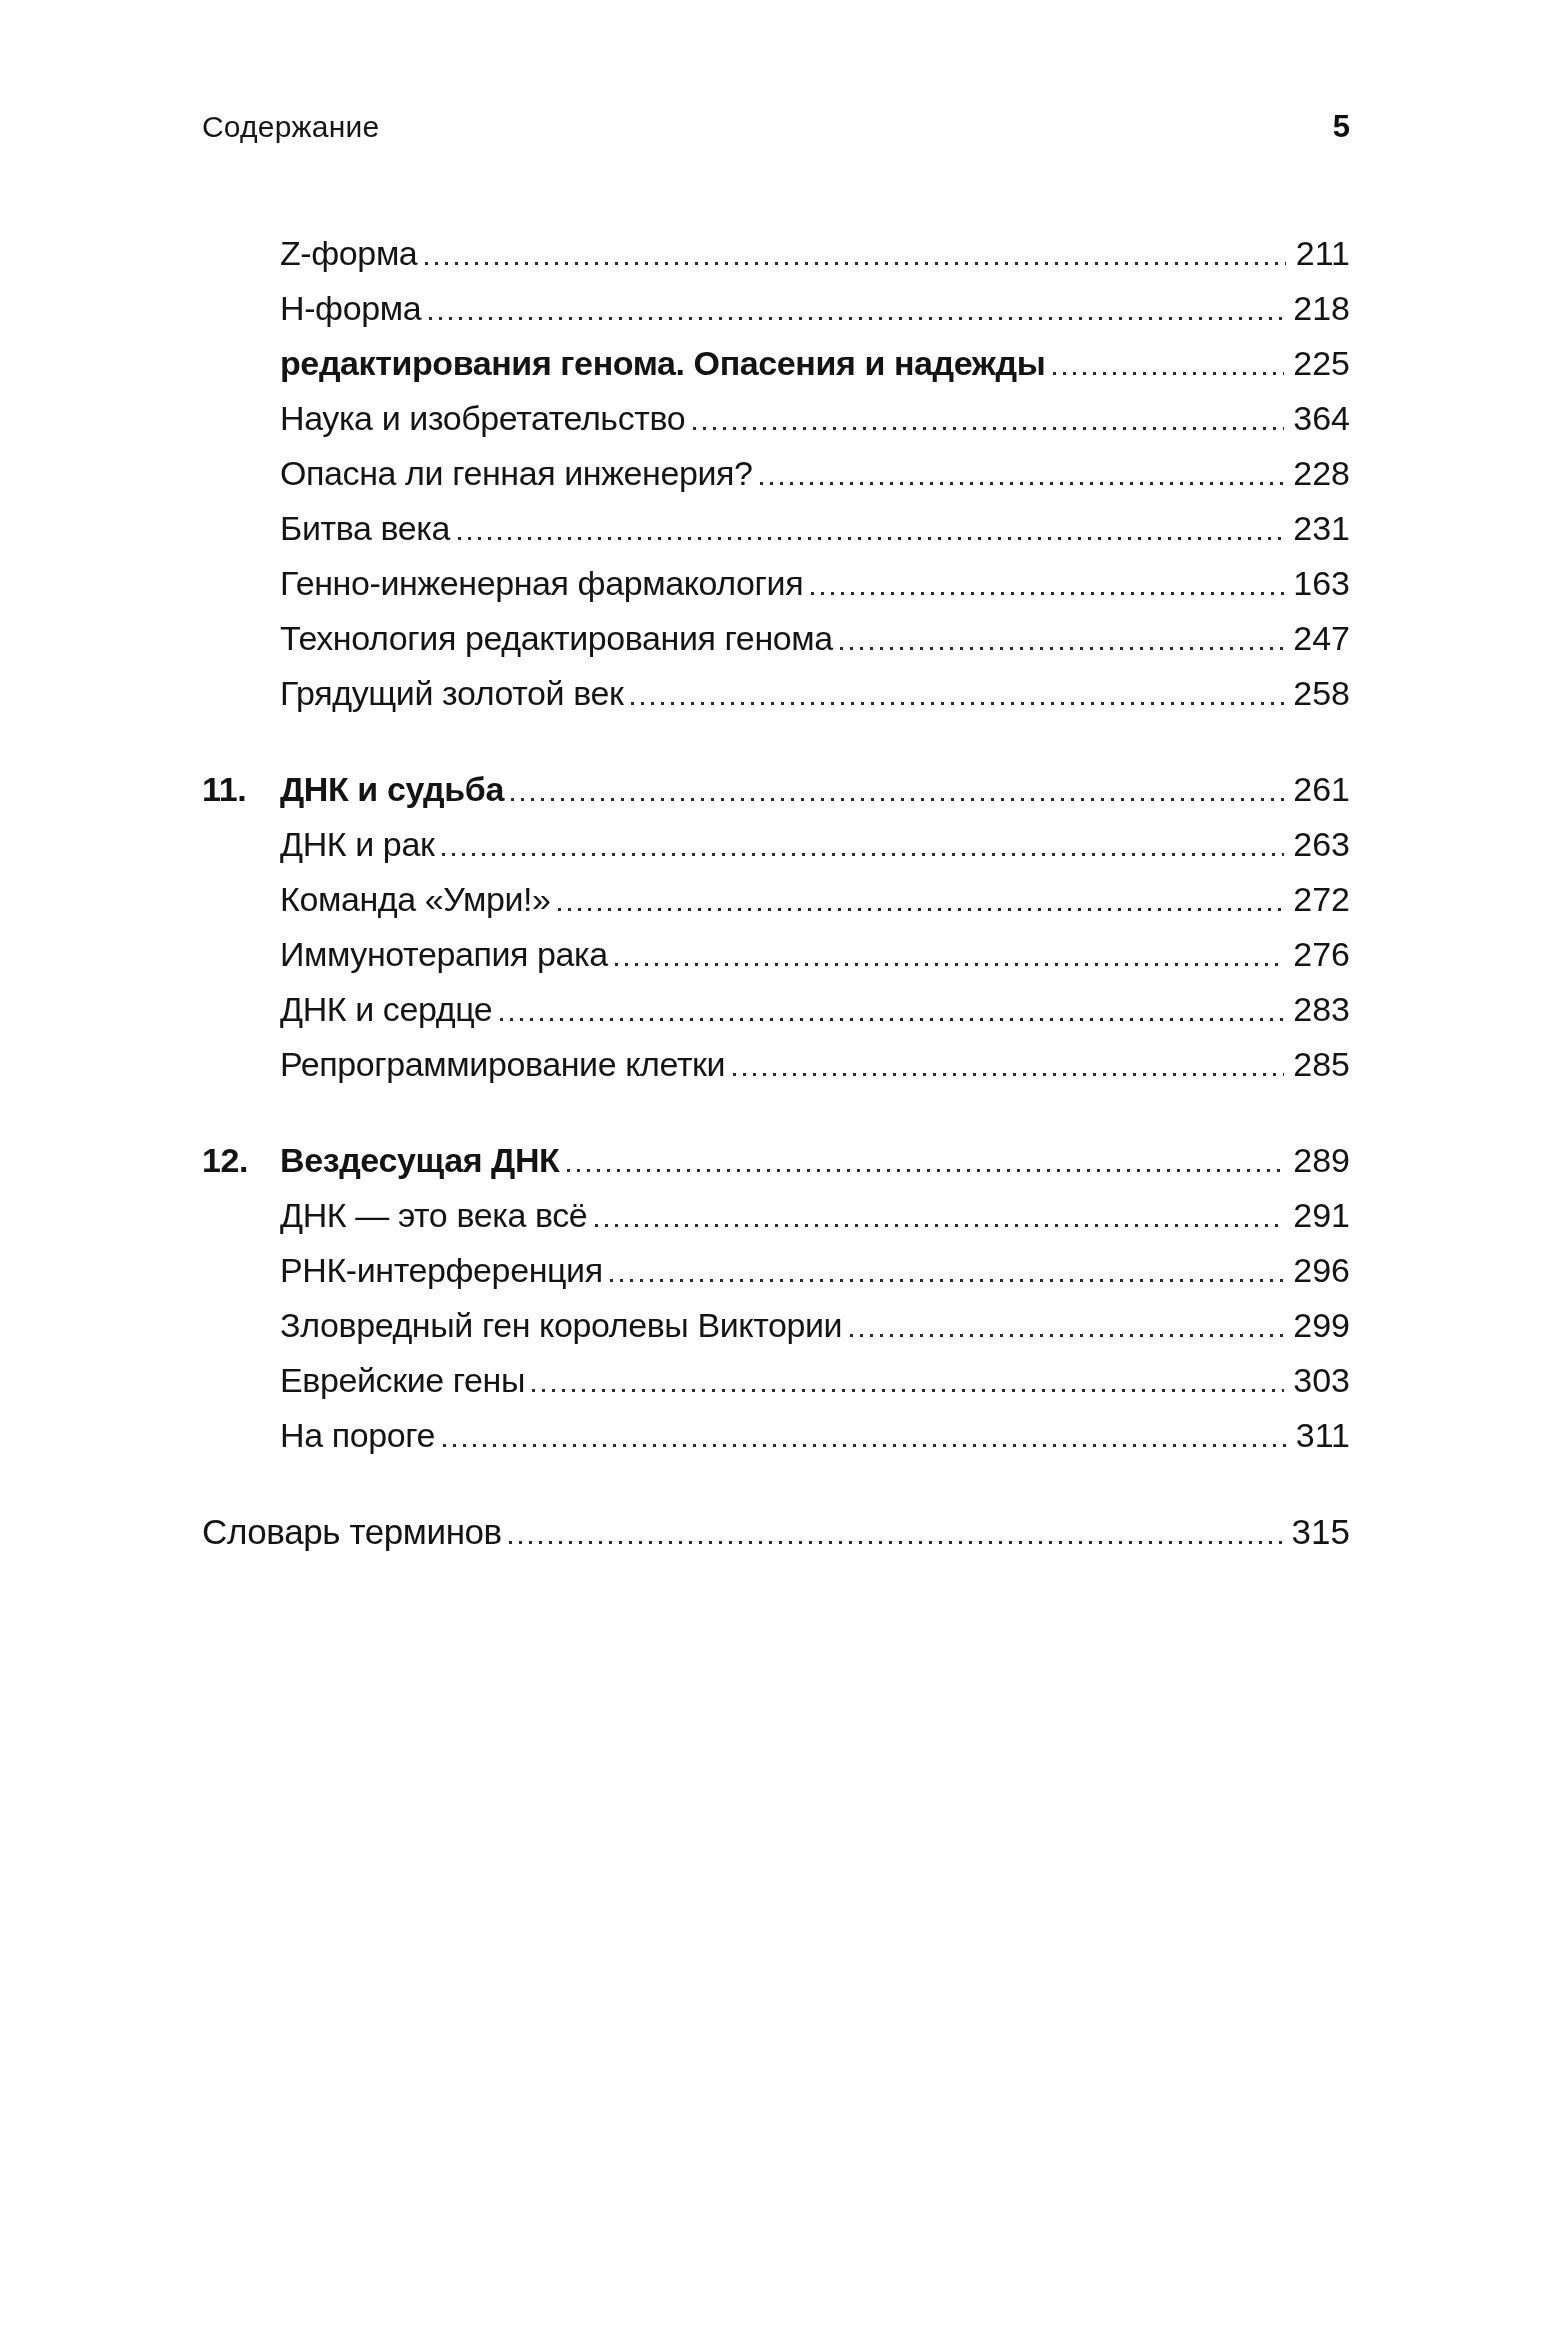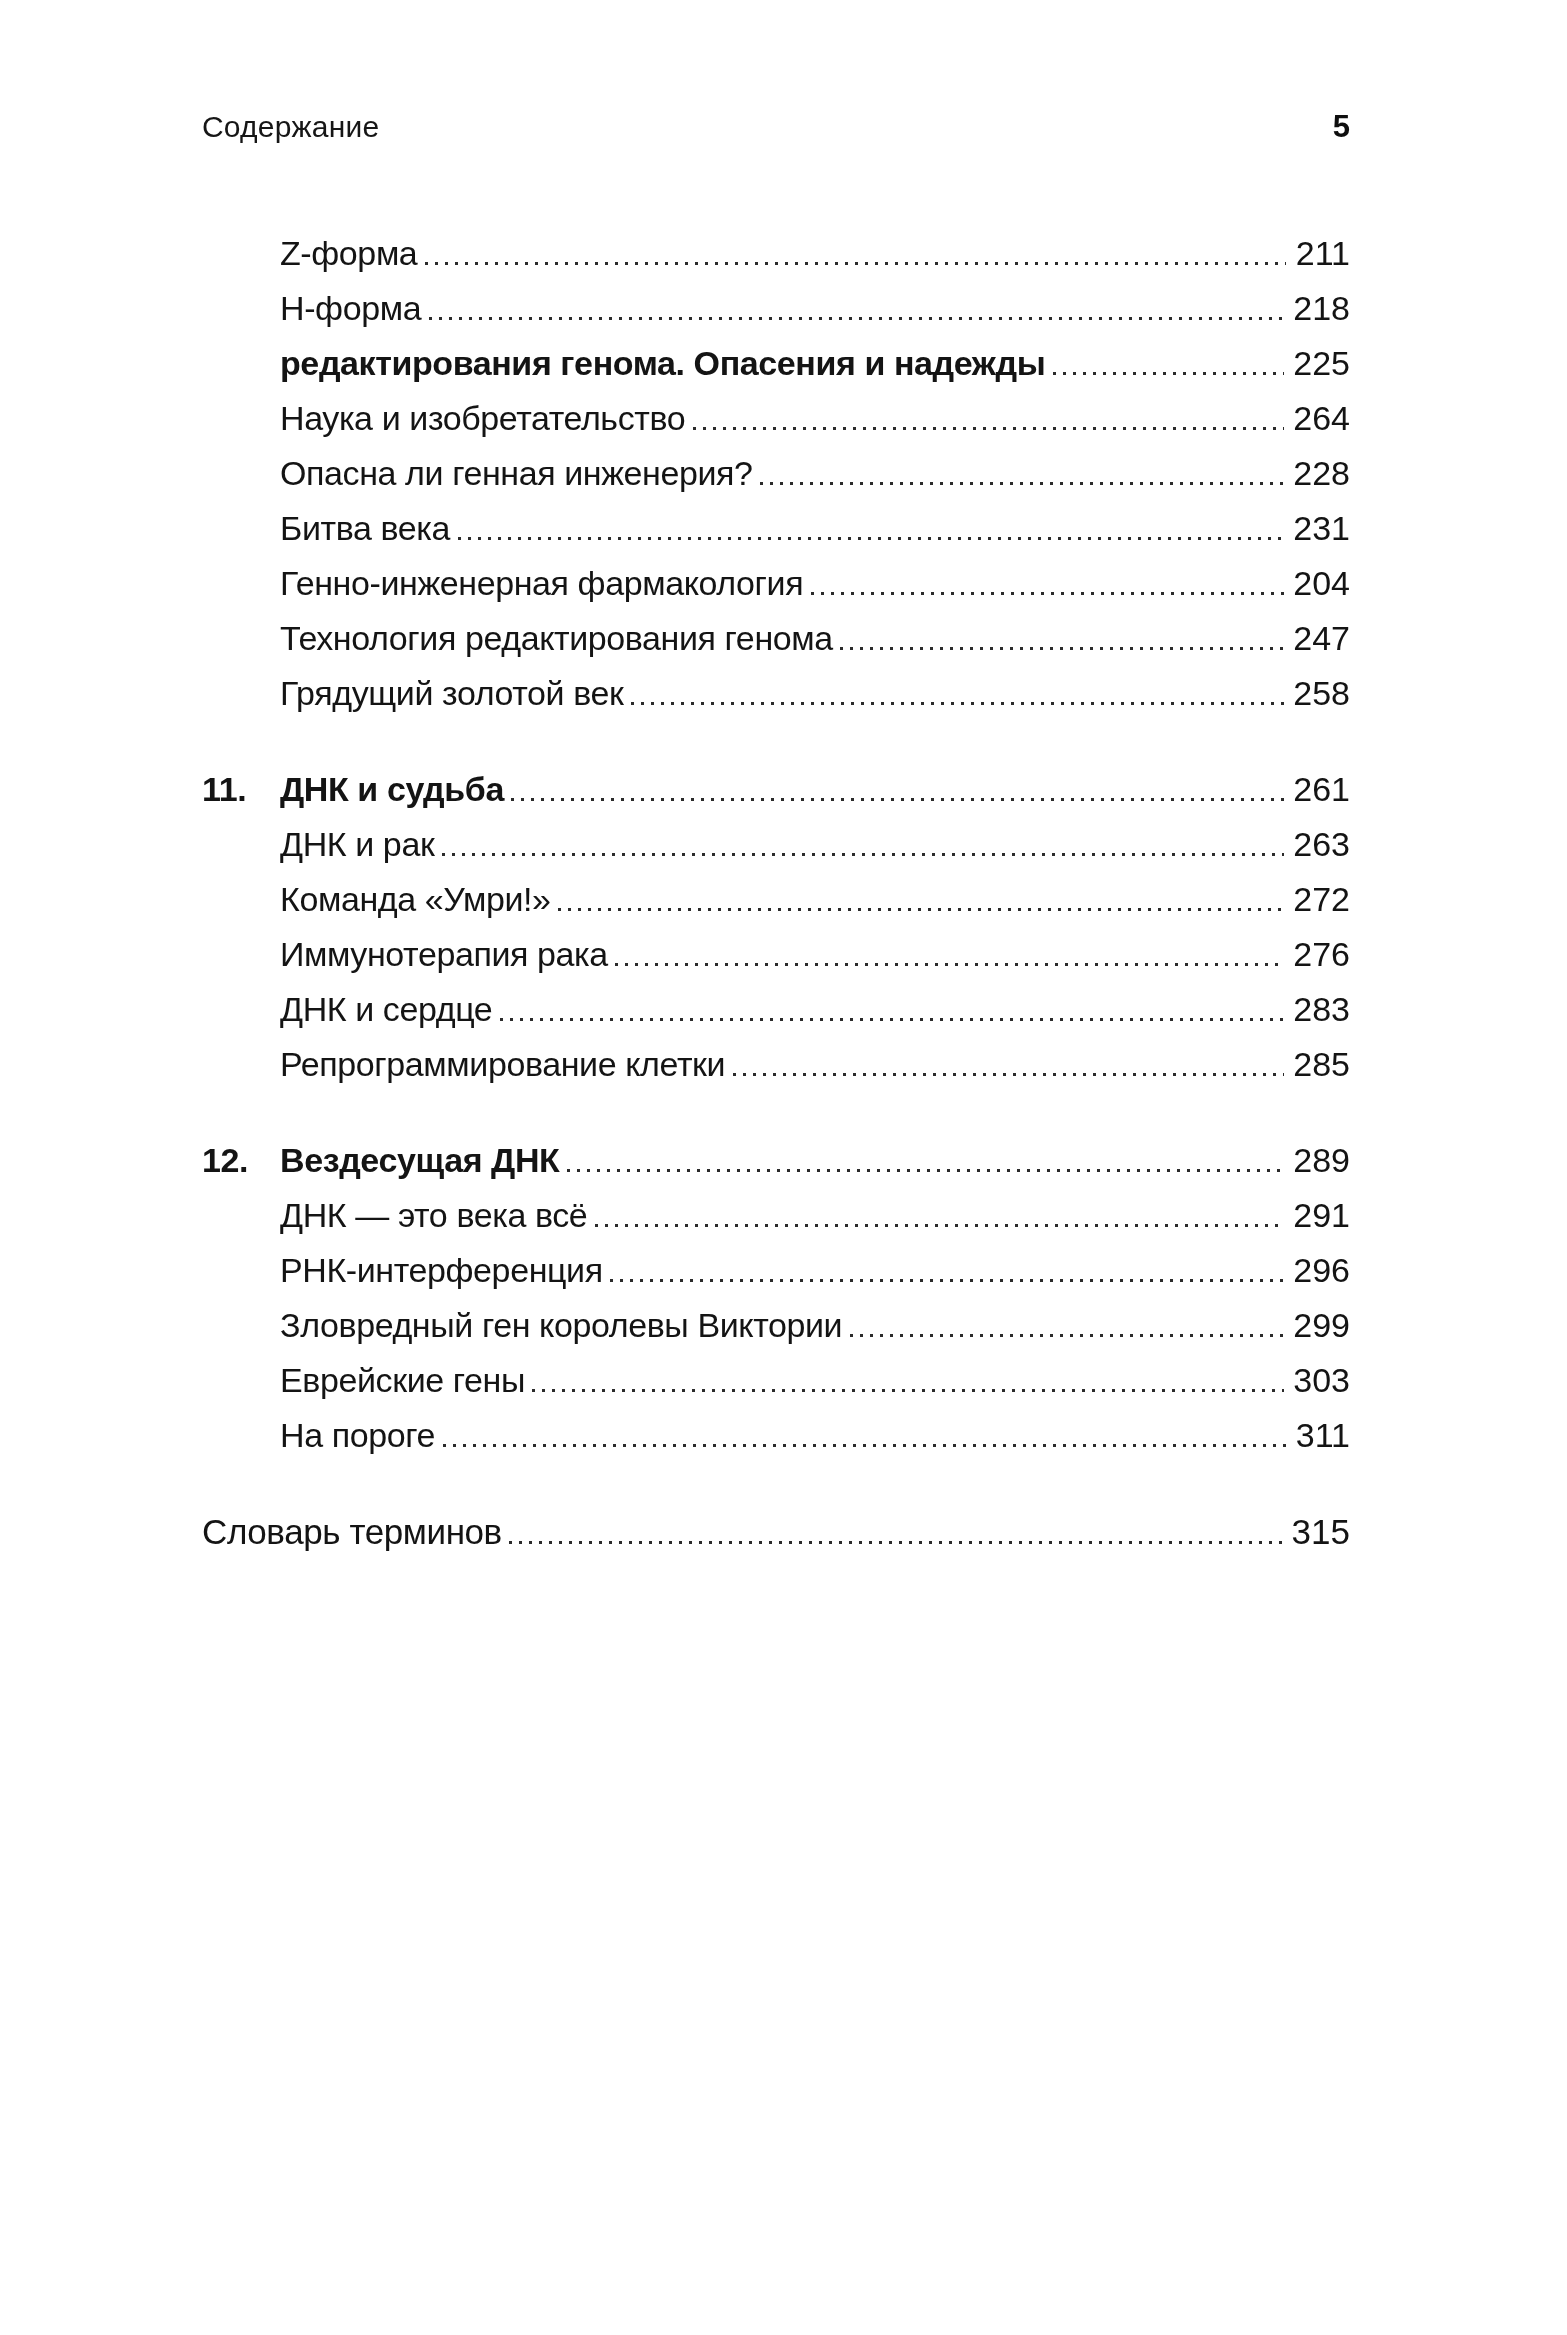--- a/index.html
+++ b/index.html
@@ -101,36 +101,36 @@
           <span class="page-num">218</span>
         </div>
         <div class="row chapter-cont">
           <span class="entry-title">редактирования генома. Опасения и надежды</span>
           <span class="dots"></span>
           <span class="page-num">225</span>
         </div>
         <div class="row sub">
           <span class="entry-title">Наука и изобретательство</span>
           <span class="dots"></span>
-          <span class="page-num">264</span>
+          <span class="page-num">364</span>
         </div>
         <div class="row sub">
           <span class="entry-title">Опасна ли генная инженерия?</span>
           <span class="dots"></span>
           <span class="page-num">228</span>
         </div>
         <div class="row sub">
           <span class="entry-title">Битва века</span>
           <span class="dots"></span>
           <span class="page-num">231</span>
         </div>
         <div class="row sub">
           <span class="entry-title">Генно-инженерная фармакология</span>
           <span class="dots"></span>
-          <span class="page-num">204</span>
+          <span class="page-num">163</span>
         </div>
         <div class="row sub">
           <span class="entry-title">Технология редактирования генома</span>
           <span class="dots"></span>
           <span class="page-num">247</span>
         </div>
         <div class="row sub">
           <span class="entry-title">Грядущий золотой век</span>
           <span class="dots"></span>
           <span class="page-num">258</span>

